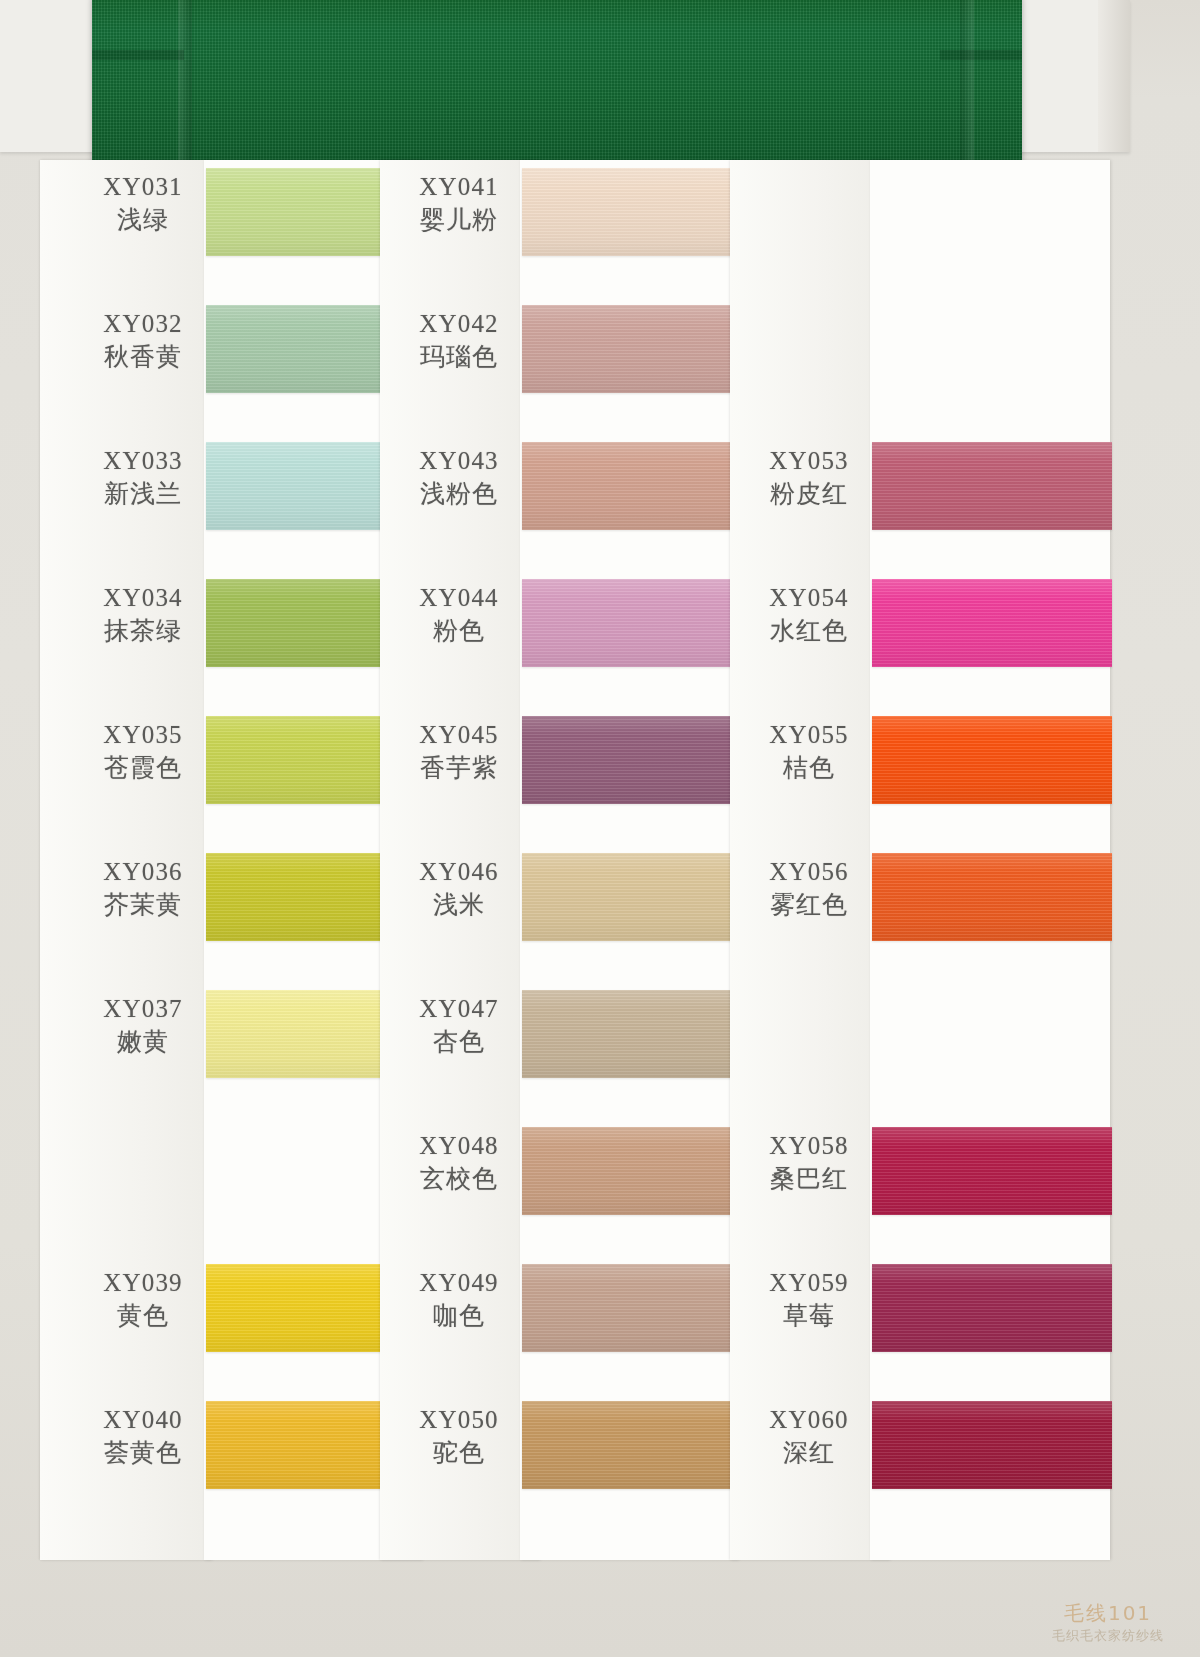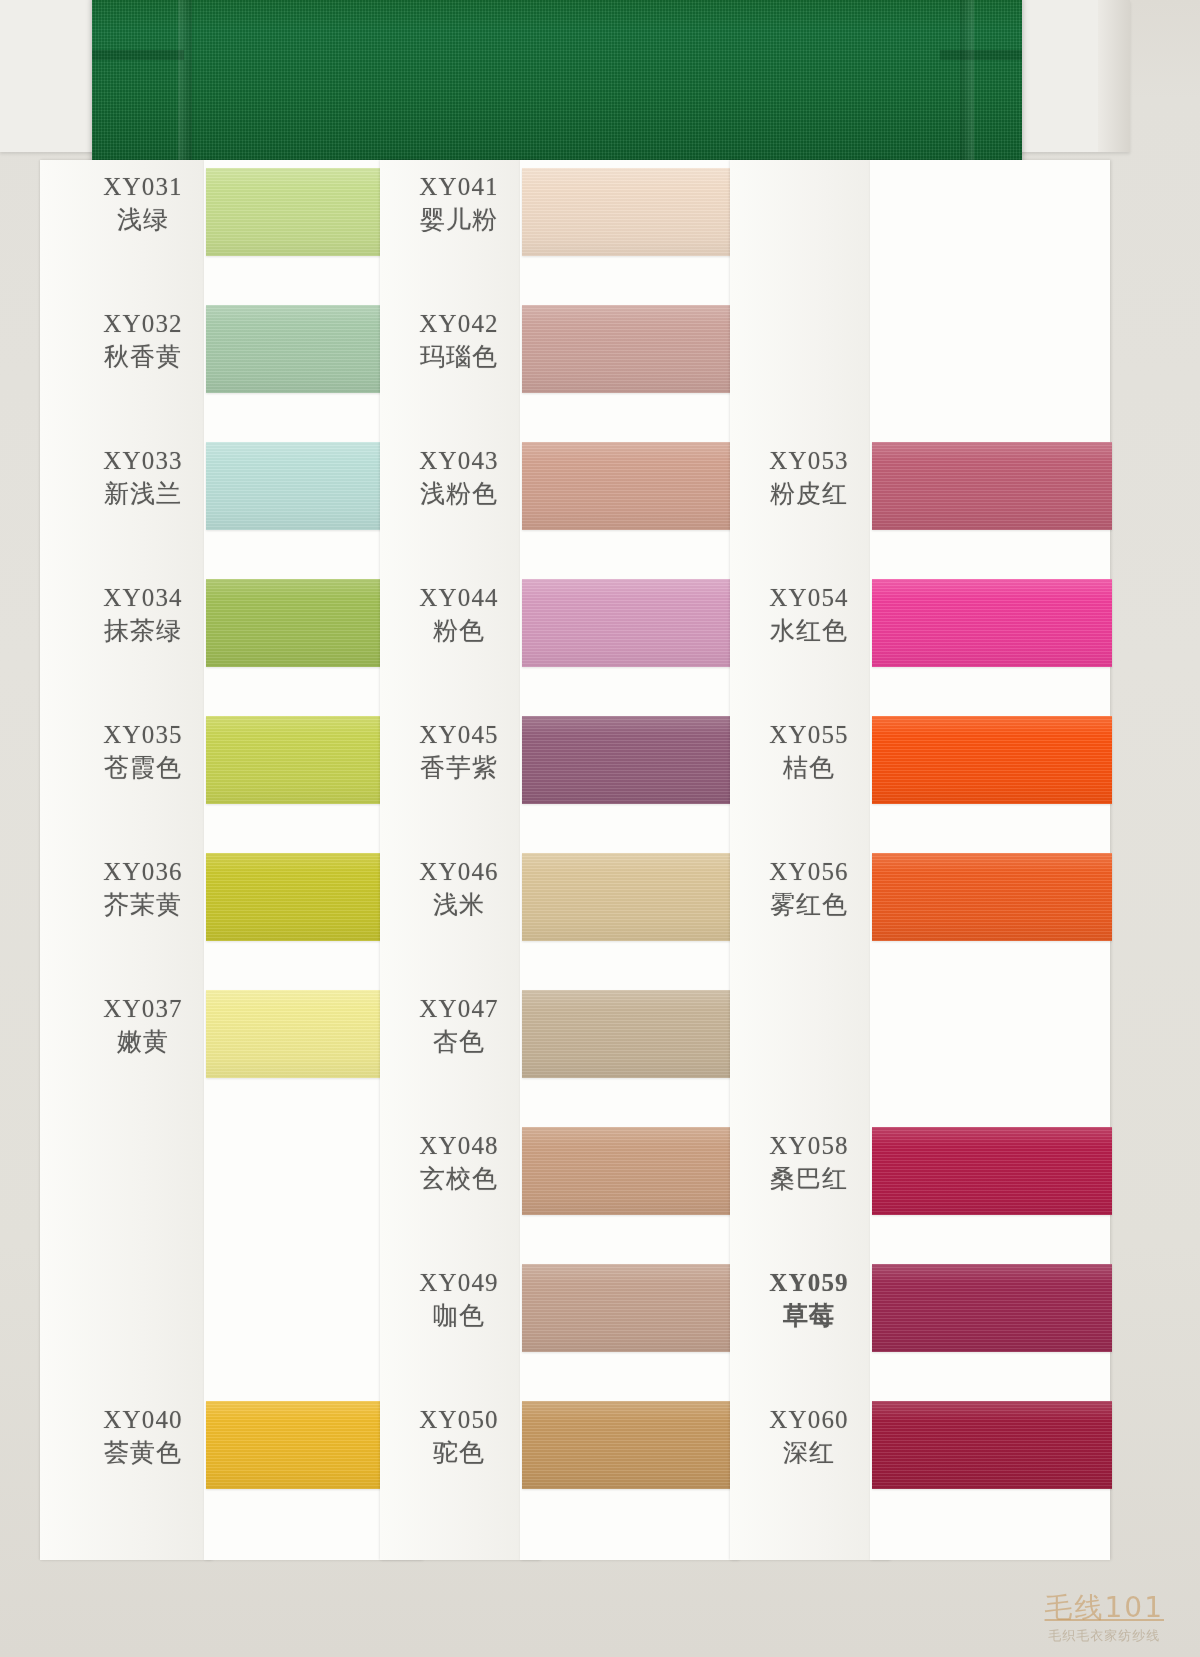--- a/index.html
+++ b/index.html
@@ -167,24 +167,23 @@
   
   #watermark {
     position: absolute;
     right: 36px;
     bottom: 12px;
     text-align: center;
     color: rgba(196,150,90,0.55);
     font-family: "DejaVu Sans", sans-serif;
   }
   #watermark-main {
-    font-size: 28px;
+    font-size: 20px;
     letter-spacing: 2px;
     display: block;
-    text-decoration: underline;
   }
   #watermark-sub {
     font-size: 13px;
     letter-spacing: 1px;
     display: block;
     color: rgba(170,150,120,0.5);
   }
 
   
   .col-gap-shadow{
@@ -257,20 +256,27 @@
         </div>
         <div class="yarn-band" style="background-color: rgb(203, 201, 47);"></div>
       </div>
       <div class="swatch-row" style="top: 822px;">
         <div class="swatch-label">
           <span class="swatch-code">XY037</span>
           <span class="swatch-name">嫩黄</span>
         </div>
         <div class="yarn-band" style="background-color: rgb(244, 238, 148);"></div>
       </div>
+      <div class="swatch-row" style="top: 1096px;">
+        <div class="swatch-label">
+          <span class="swatch-code">XY039</span>
+          <span class="swatch-name">黄色</span>
+        </div>
+        <div class="yarn-band" style="background-color: rgb(242, 208, 33);"></div>
+      </div>
       <div class="swatch-row" style="top: 1233px;">
         <div class="swatch-label">
           <span class="swatch-code">XY040</span>
           <span class="swatch-name">荟黄色</span>
         </div>
         <div class="yarn-band" style="background-color: rgb(240, 188, 44);"></div>
       </div>
     </div>
 
   <div class="swatch-column" id="column-2">
@@ -379,21 +385,21 @@
         </div>
         <div class="yarn-band" style="background-color: rgb(239, 93, 34);"></div>
       </div>
       <div class="swatch-row" style="top: 959px;">
         <div class="swatch-label">
           <span class="swatch-code">XY058</span>
           <span class="swatch-name">桑巴红</span>
         </div>
         <div class="yarn-band" style="background-color: rgb(181, 30, 75);"></div>
       </div>
-      <div class="swatch-row" style="top: 1096px; font-weight: bold;">
+      <div class="swatch-row" style="top: 1096px;">
         <div class="swatch-label">
           <span class="swatch-code">XY059</span>
           <span class="swatch-name">草莓</span>
         </div>
         <div class="yarn-band" style="background-color: rgb(156, 42, 82);"></div>
       </div>
       <div class="swatch-row" style="top: 1233px;">
         <div class="swatch-label">
           <span class="swatch-code">XY060</span>
           <span class="swatch-name">深红</span>

